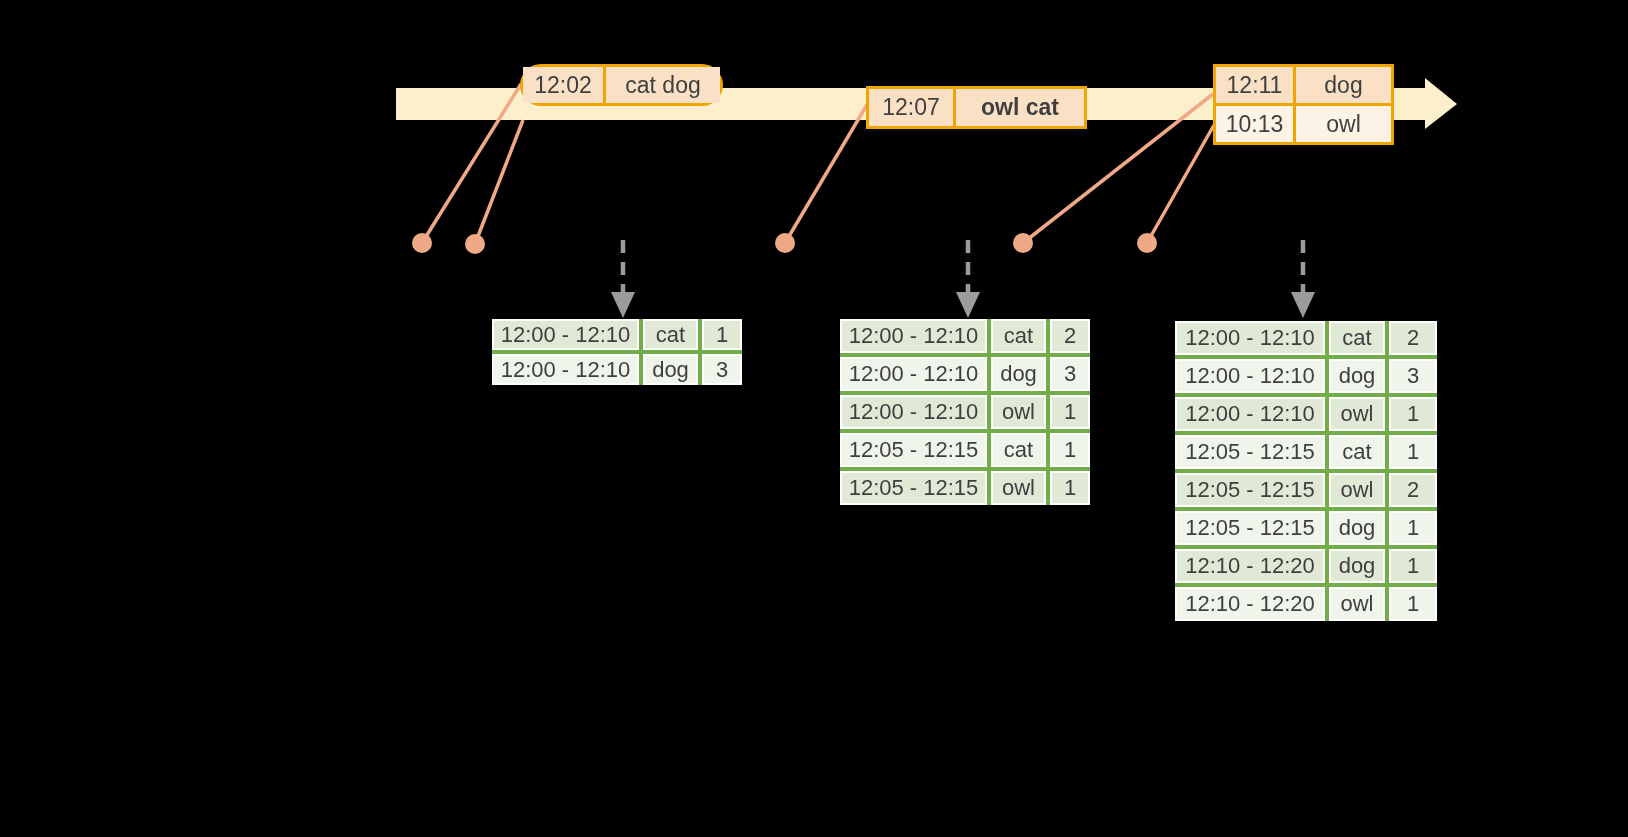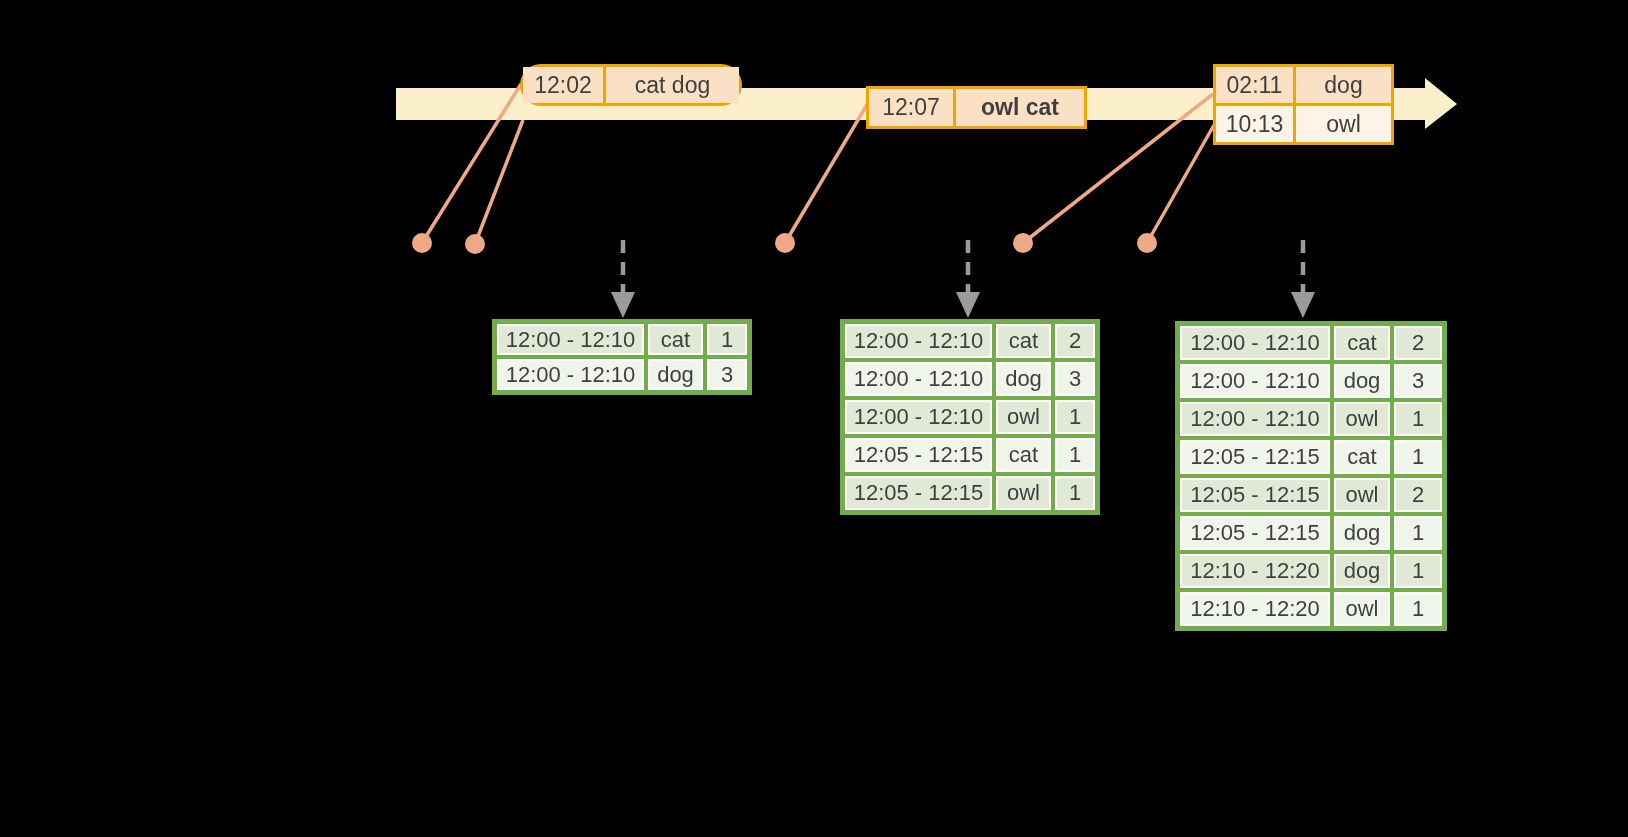--- a/index.html
+++ b/index.html
@@ -14,28 +14,28 @@
     position:absolute;z-index:2;background:var(--gold,#F0A500);
     padding:3px;display:flex;flex-direction:column;gap:3px;
   }
   .event-table .trow{display:flex;gap:3px;}
   .event-table .tcell{
     display:flex;align-items:center;justify-content:center;
     font-size:23px;line-height:1;color:var(--text,#3F3F3F);
   }
   .event-table .trow.even .tcell{background:var(--peach,#FAE0C4);}
   .event-table .trow.odd  .tcell{background:var(--cream,#FDF4E7);}
-  .et1{left:520px;top:64px;border-radius:32px;}  .et1 .c-time{width:80px;height:36px;}  .et1 .c-words{width:133px;height:36px;}
+  .et1{left:520px;top:64px;border-radius:32px;}  .et1 .c-time{width:80px;height:36px;}  .et1 .c-words{width:114px;height:36px;}
   .et2{left:866px;top:86px;}  .et2 .c-time{width:84px;height:37px;}  .et2 .c-words{width:128px;height:37px;font-weight:bold;}
   .et3{left:1213px;top:64px;} .et3 .c-time{width:77px;height:36px;}  .et3 .c-words{width:95px;height:36px;}
 
   
   .result-table{
     position:absolute;z-index:2;background:var(--green,#72AC4B);
-    padding:5px;display:flex;flex-direction:column;gap:4px;
+    display:flex;flex-direction:column;gap:4px;
   }
   .result-table .trow{display:flex;gap:4px;}
   .result-table .tcell{
     display:flex;align-items:center;justify-content:center;
     font-size:22px;line-height:1;color:var(--text,#3F3F3F);
     border:2px solid #FDFDFB;box-sizing:border-box;
   }
   .result-table .trow.even .tcell{background:var(--green-row-dark,#DFE9D6);}
   .result-table .trow.odd  .tcell{background:var(--green-row-light,#F0F5EC);}
   .rt1{left:492px;top:319px;}  .rt1 .tcell{height:31px;} .rt1 .c-window{width:147px;} .rt1 .c-word{width:55px;} .rt1 .c-count{width:40px;}
@@ -89,21 +89,21 @@
       </div>
     </div>
   <div class="event-table et2">
       <div class="trow even">
         <div class="tcell c-time">12:07</div>
         <div class="tcell c-words">owl cat</div>
       </div>
     </div>
   <div class="event-table et3">
       <div class="trow even">
-        <div class="tcell c-time">02:11</div>
+        <div class="tcell c-time">12:11</div>
         <div class="tcell c-words">dog</div>
       </div>
       <div class="trow odd">
         <div class="tcell c-time">10:13</div>
         <div class="tcell c-words">owl</div>
       </div>
     </div>
 
   <div class="result-table rt1">
       <div class="trow even">

